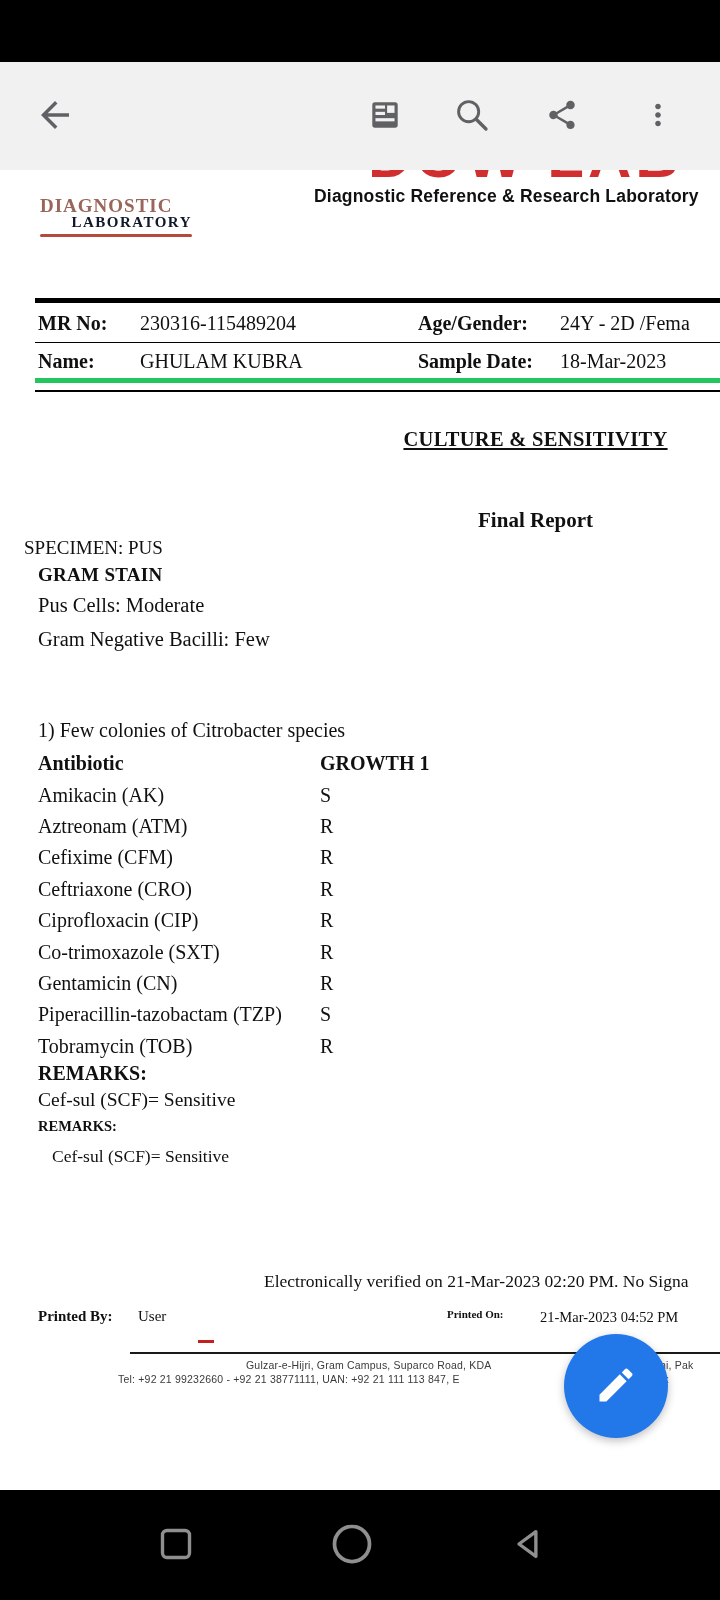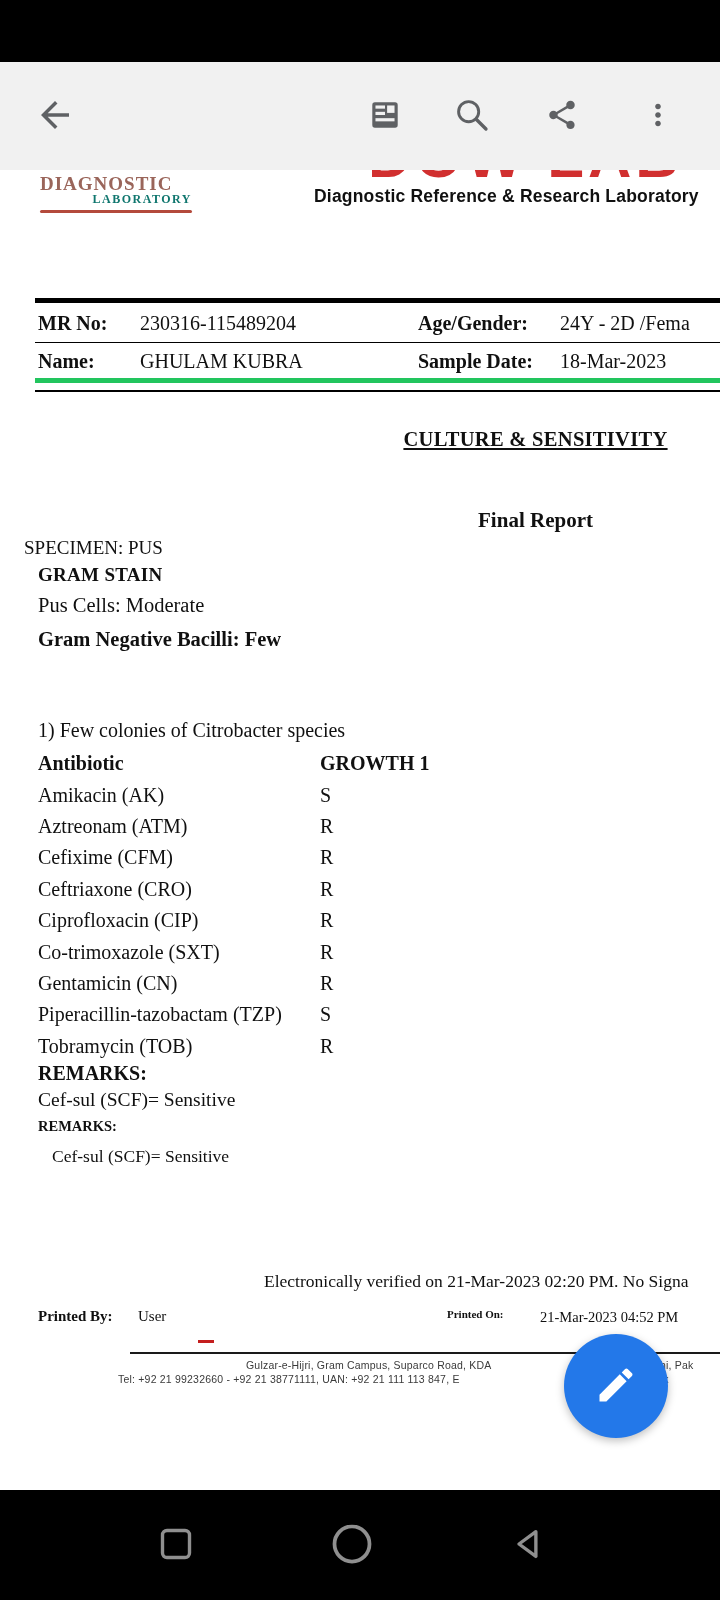--- a/index.html
+++ b/index.html
@@ -22,42 +22,42 @@
 
   
   .document { position:absolute; top:170px; left:0; width:720px; height:1320px; background:#fff; color:#101010; }
   .al { position:absolute; white-space:nowrap; }
 
   .brand-clip { position:absolute; top:0; left:368px; width:352px; height:17px; overflow:hidden; }
   .brand-text { position:absolute; left:0; top:-48px; font-family:"Liberation Sans", sans-serif;
                 font-weight:700; font-size:60px; letter-spacing:4px; color:#d12f2f; }
 
   .logo { position:absolute; top:3px; left:40px; width:152px; color:#9a655a; }
-  .logo-l1 { font-size:19px; font-weight:700; letter-spacing:1px; }
-  .logo-l2 { font-size:12px; font-weight:700; letter-spacing:1.5px; text-align:right; margin-top:-3px; color:#0f766e; }
+  .logo-l1 { font-size:19px; font-weight:700; letter-spacing:1px;margin-top:22px; }
+  .logo-l2 { font-size:15px; font-weight:700; letter-spacing:1.5px; text-align:right; margin-top:-3px; color:#0f172a; }
   .logo-rule { height:3px; background:#b44a3c; margin-top:3px; border-radius:2px; }
 
   .lab-title { top:16px; left:314px; font-size:17.5px; font-weight:700;
                font-family:"Liberation Sans", sans-serif; letter-spacing:0.2px; }
 
   .info-table { position:absolute; top:128px; left:35px; width:685px; border-top:5px solid #000; }
   .info-row { position:relative; height:40px; border-bottom:1px solid #000; font-size:20px; }
   .info-row:last-child { border-bottom:5px solid #22c55e; }
   .info-table:after { content:""; position:absolute; left:0; width:100%; bottom:-9px; height:2px; background:#000; }
   .info-row span { position:absolute; top:50%; transform:translateY(-50%); white-space:nowrap; }
   .il { font-weight:700; }
   .c1 { left:3px; } .c2 { left:105px; } .c3 { left:383px; } .c4 { left:525px;text-align:center; }
 
   .section-title { top:258px; left:388px; width:295px; text-align:center; font-size:20.5px;
                    font-weight:700; text-decoration:underline; letter-spacing:0.3px; }
   .final-report  { top:338px; left:388px; width:295px; text-align:center; font-size:21px; font-weight:700; }
   .specimen      { top:367px; left:24px; font-size:19px; }
   .gram-heading  { top:394px; left:38px; font-size:19px; font-weight:700; letter-spacing:0.3px; }
   .pus           { top:424px; left:38px; font-size:20.5px;text-align:right; }
-  .gnb           { top:458px; left:38px; font-size:20.5px;font-weight:bold; }
+  .gnb           { top:458px; left:38px; font-size:20.5px; }
   .colonies      { top:549px; left:38px; font-size:20px; }
 
   .abx { position:absolute; top:578px; left:38px; width:430px; }
   .abx-row { display:flex; height:31.4px; align-items:center; font-size:20px; }
   .abx-row.head { font-weight:700; }
   .abx-name { width:282px; }
   .abx-res { flex:1; }
 
   .remarks-h  { top:892px; left:38px; font-size:20px; font-weight:700; }
   .remarks-t  { top:919px; left:38px; font-size:19.5px; }

